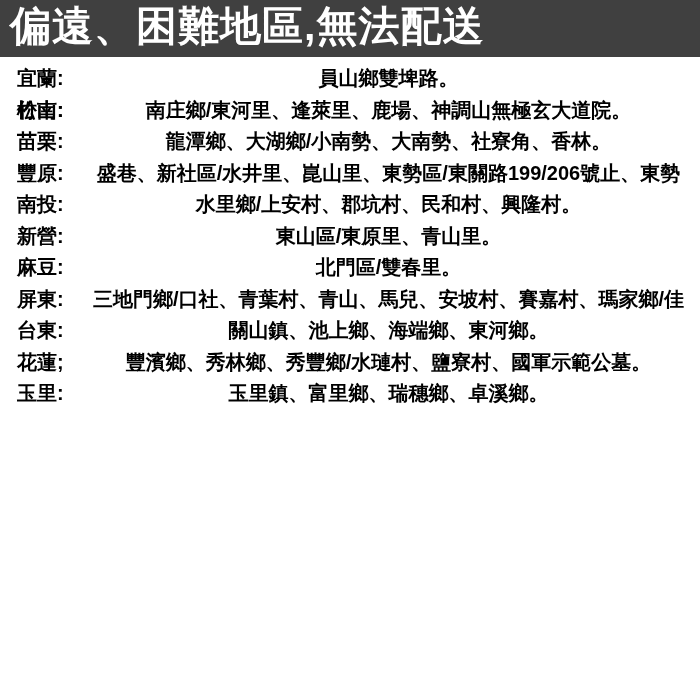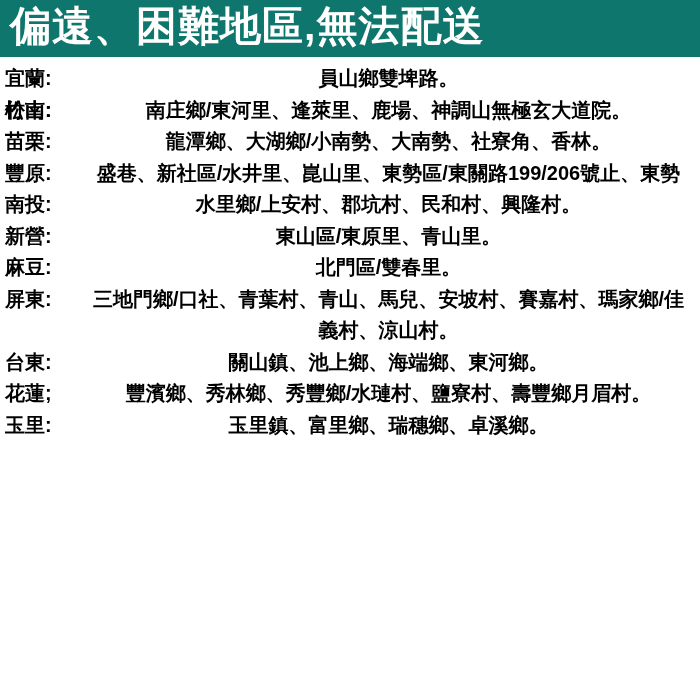--- a/index.html
+++ b/index.html
@@ -41,34 +41,34 @@
     font-size: 20px;
     font-weight: 700;
     line-height: 31.5px;
   }
   .entry {
     position: relative;
     padding-left: 77px;
   }
   .entry .label {
     position: absolute;
-    left: 5px;
+    left: 17px;
     top: 0;
     white-space: nowrap;
   }
   .entry .line {
     white-space: nowrap;
     text-align: center;
   }
 </style>
 </head>
 <body style="background: rgb(255, 255, 255);">
 
 <div class="page">
-  <div class="banner" id="banner" style="background: #0f766e; color: rgb(255, 255, 255);">
+  <div class="banner" id="banner" style="background: #404040; color: rgb(255, 255, 255);">
     <span class="banner-title">偏遠、困難地區,無法配送</span>
   </div>
   <div class="list" id="region-list" style="color: rgb(0, 0, 0);">
       <div class="entry">
         <span class="label">宜蘭:</span>
         <div class="line">員山鄉雙埤路。</div>
       </div>
       <div class="entry">
         <span class="label">松山:</span>
       </div>
@@ -92,28 +92,27 @@
         <span class="label">新營:</span>
         <div class="line">東山區/東原里、青山里。</div>
       </div>
       <div class="entry">
         <span class="label">麻豆:</span>
         <div class="line">北門區/雙春里。</div>
       </div>
       <div class="entry">
         <span class="label">屏東:</span>
         <div class="line">三地門鄉/口社、青葉村、青山、馬兒、安坡村、賽嘉村、瑪家鄉/佳</div>
-        <div class="line">義村、涼山村。</div>
       </div>
       <div class="entry">
         <span class="label">台東:</span>
         <div class="line">關山鎮、池上鄉、海端鄉、東河鄉。</div>
       </div>
       <div class="entry">
         <span class="label">花蓮;</span>
-        <div class="line">豐濱鄉、秀林鄉、秀豐鄉/水璉村、鹽寮村、壽豐鄉月眉村。</div>
+        <div class="line">豐濱鄉、秀林鄉、秀豐鄉/水璉村、鹽寮村、國軍示範公墓。</div>
       </div>
       <div class="entry">
         <span class="label">玉里:</span>
         <div class="line">玉里鎮、富里鄉、瑞穗鄉、卓溪鄉。</div>
       </div>
     </div>
 </div>
 
 </body></html>

